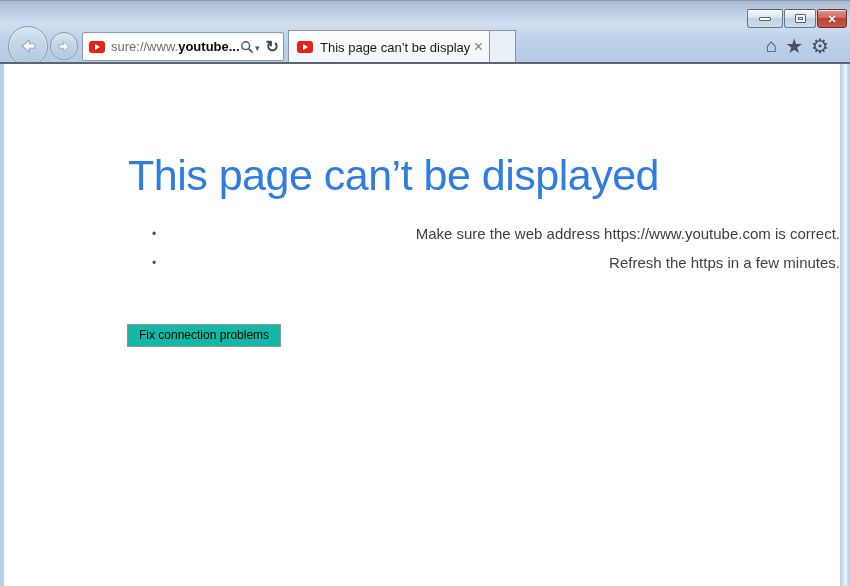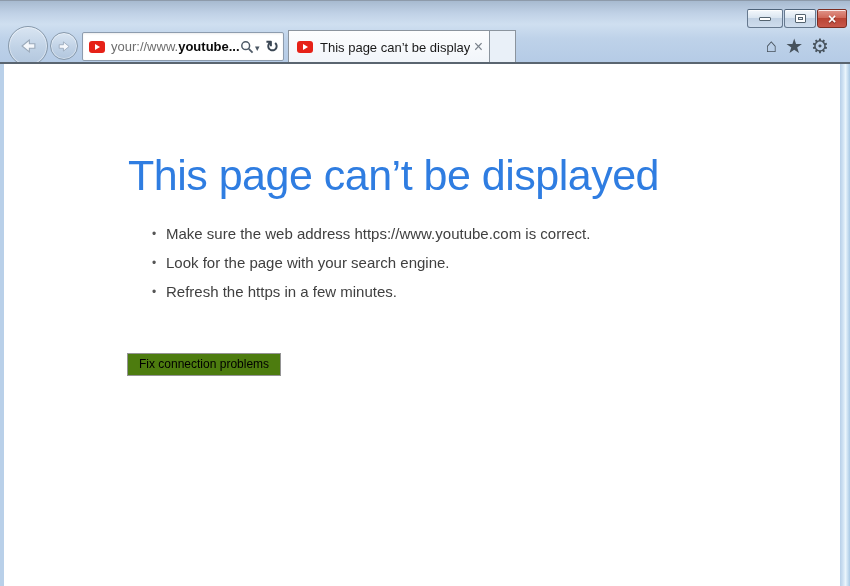--- a/index.html
+++ b/index.html
@@ -108,29 +108,29 @@
     color:#444;
   }
   .error-heading {
     margin:86px 0 0 124px;
     font-size:43px; line-height:50px; font-weight:300;
     color:#2f7de1; letter-spacing:-0.5px;
     font-family:"Liberation Sans","DejaVu Sans",sans-serif;
   }
   .suggestions { margin:24px 0 0 162px; list-style:none; }
   .suggestions li {
-    position:relative; font-size:15px; line-height:20px; margin-bottom:9px; color:#404040;
+    position:relative; font-size:15px; line-height:20px; margin-bottom:9px; color:#404040;text-align:right;
   }
   .suggestions li::before {
     content:"•"; position:absolute; left:-14px; top:0; color:#555; font-size:12px;
   }
   .fix-btn {
     margin:42px 0 0 123px;
     font-family:"Liberation Sans",sans-serif; font-size:12px; color:#000;
-    background:#4d7c0f; border:1px solid #949494;
+    background:#14b8a6; border:1px solid #949494;
     padding:3px 11px 4px; cursor:default;
   }
 </style>
 </head>
 <body>
 
 <div class="window">
 
   <div class="chrome">
 
@@ -155,21 +155,21 @@
     </div>
     <div class="nav-btn fwd">
       <svg width="17" height="17" viewBox="0 0 24 24">
         <path d="M10.5 5.5 L18.5 12 L10.5 18.5 L10.5 14.5 L4.5 14.5 L4.5 9.5 L10.5 9.5 Z" fill="#f5f8fc" stroke="#9aa9ba" stroke-width="1.2"></path>
       </svg>
     </div>
 
     <div class="address-bar">
       <div class="favicon"></div>
       <div class="url-text">
-        <span class="url-scheme">your://www.</span><span class="url-domain">youtube...</span>
+        <span class="url-scheme">sure://www.</span><span class="url-domain">youtube...</span>
       </div>
       <div class="addr-icons">
         <svg width="14" height="14" viewBox="0 0 14 14">
           <circle cx="5.7" cy="5.7" r="3.9" fill="none" stroke="#4e5a66" stroke-width="1.5"></circle>
           <line x1="8.8" y1="8.8" x2="12.6" y2="12.6" stroke="#4e5a66" stroke-width="1.8"></line>
         </svg>
         <span class="caret">▾</span>
         <span class="refresh">↻</span>
       </div>
     </div>
@@ -187,21 +187,20 @@
       <span class="ricon gear">⚙</span>
     </div>
   </div>
 
   <div class="chrome-bottom-line"></div>
 
   <div class="content">
     <div class="error-heading">This page can’t be displayed</div>
     <ul class="suggestions">
       <li>Make sure the web address https://www.youtube.com is correct.</li>
-      <li>Look for the page with your search engine.</li>
       <li>Refresh the https in a few minutes.</li>
     </ul>
     <button class="fix-btn">Fix connection problems</button>
   </div>
 
   <div class="border-left"></div>
   <div class="border-right"></div>
 
 </div>
 

